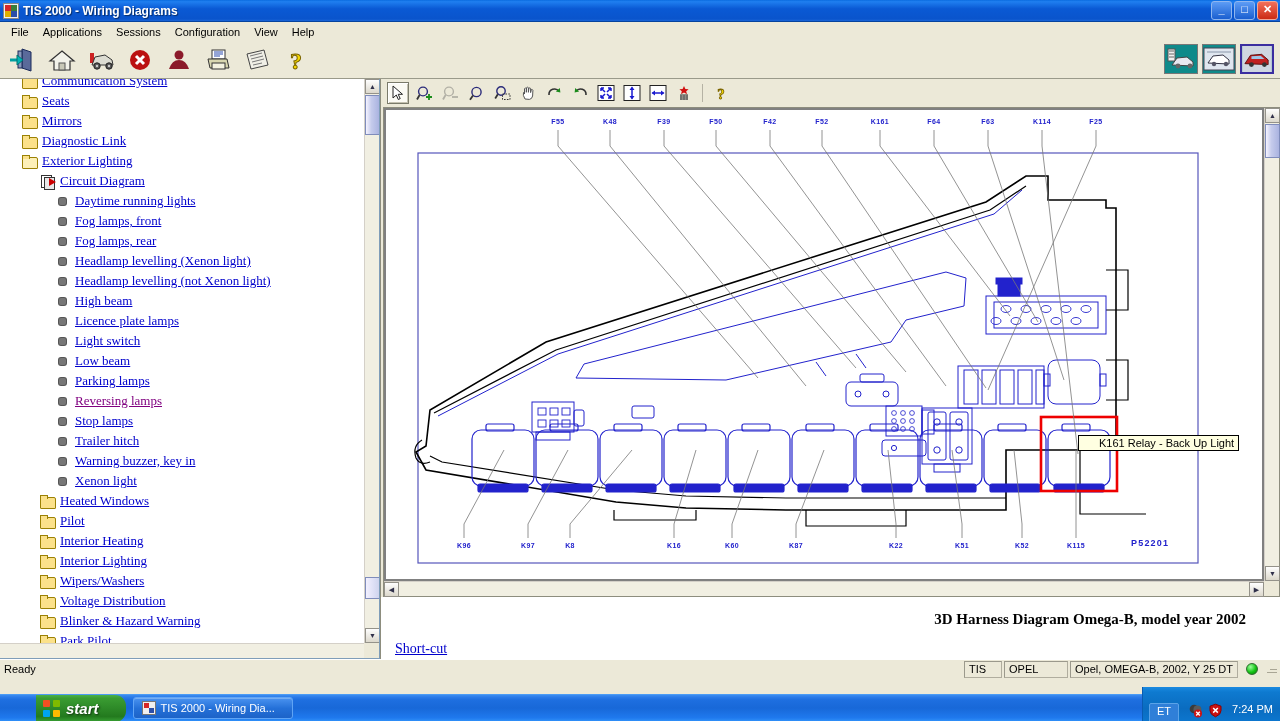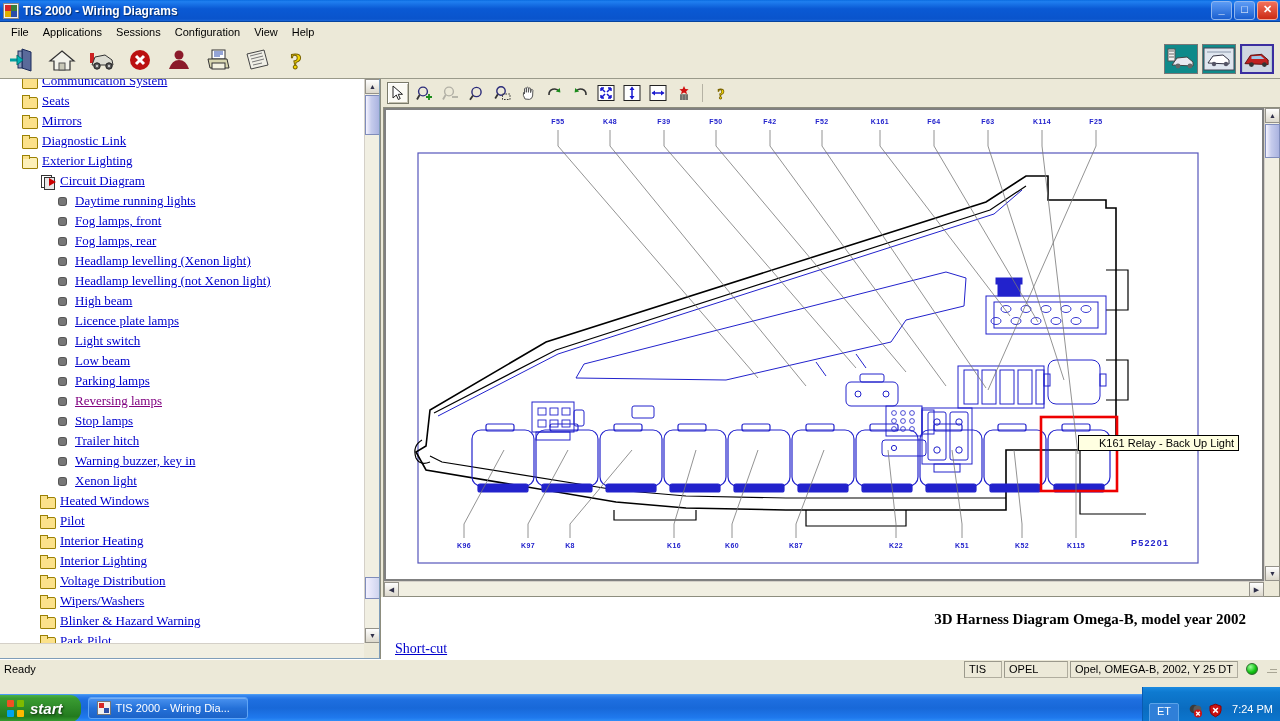--- a/index.html
+++ b/index.html
@@ -204,25 +204,26 @@
   .grip::before{bottom:3px;width:10px;}
   .grip::after{bottom:6px;width:7px;}
 
   
   #taskbar{
     height:27px;width:100%;position:absolute;left:0;bottom:0;
     background:linear-gradient(180deg,#3b8cf0 0%,#2a7ae8 9%,#1e6fe0 18%,#1868d8 50%,#1f79ee 88%,#2f8ff8 100%);
     display:flex;align-items:center;border-top:1px solid #4a9bf5;
   }
   #startbtn{
-    height:27px;padding:0 18px 0 7px;
+    height:27px;padding:0 27px 0 7px;
     background:linear-gradient(180deg,#4ab14a 0%,#3a9c32 12%,#2e8a28 48%,#237a1e 80%,#3aa335 100%);
     border-radius:0 11px 11px 0;display:flex;align-items:center;gap:6px;
     color:#fff;font-weight:bold;font-style:italic;font-size:15px;
     text-shadow:1px 1px 2px rgba(0,0,0,.6);
+    margin-left:36px;
   }
   .winlogo{width:17px;height:17px;position:relative;}
   .winlogo span{position:absolute;width:7px;height:7px;border-radius:1px;}
   .winlogo span:nth-child(1){left:0;top:0;background:#f25022;}
   .winlogo span:nth-child(2){right:0;top:0;background:#7fba00;}
   .winlogo span:nth-child(3){left:0;bottom:0;background:#00a4ef;}
   .winlogo span:nth-child(4){right:0;bottom:0;background:#ffb900;}
   #taskitem{
     margin-left:7px;height:22px;min-width:160px;display:flex;align-items:center;
     gap:5px;padding:0 8px;border-radius:3px;color:#fff;font-size:11px;
@@ -485,25 +486,25 @@
         <div class="tnode ind1">
           <span class="ficon"></span>
           <span class="lbl">Interior Heating</span>
         </div>
         <div class="tnode ind1">
           <span class="ficon"></span>
           <span class="lbl">Interior Lighting</span>
         </div>
         <div class="tnode ind1">
           <span class="ficon"></span>
+          <span class="lbl">Wipers/Washers</span>
+        </div>
+        <div class="tnode ind1">
+          <span class="ficon"></span>
           <span class="lbl">Voltage Distribution</span>
-        </div>
-        <div class="tnode ind1">
-          <span class="ficon"></span>
-          <span class="lbl">Wipers/Washers</span>
         </div>
         <div class="tnode ind1">
           <span class="ficon"></span>
           <span class="lbl">Blinker &amp; Hazard Warning</span>
         </div>
         <div class="tnode ind1">
           <span class="ficon"></span>
           <span class="lbl">Park Pilot</span>
         </div>
       </div>

